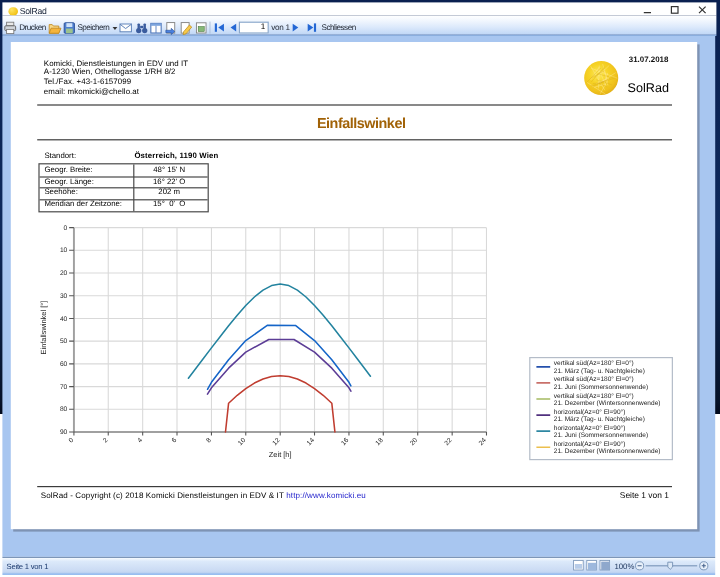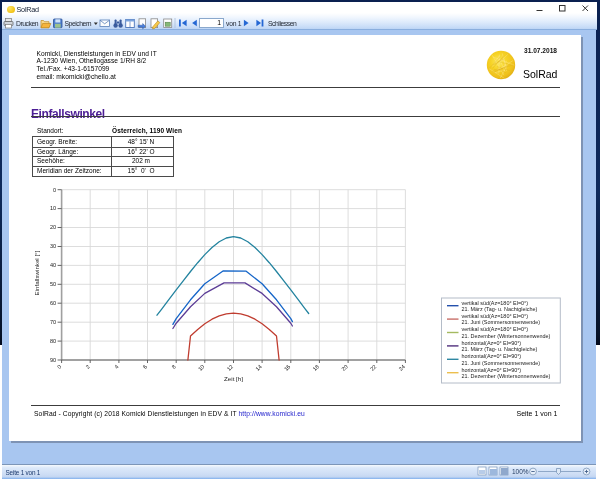--- a/index.html
+++ b/index.html
@@ -12,21 +12,21 @@
   .toolbar{position:absolute;left:2px;top:13px;width:595px;height:16px;
     background:linear-gradient(#ffffff,#f2f7fe 25%,#dce9fb 60%,#c6dbf7 90%,#bcd4f5);border-bottom:1px solid #8aaede;}
   .tblabel{position:absolute;top:6.5px;font-size:6.8px;letter-spacing:-0.45px;color:#252b36;}
   .preview{position:absolute;left:2px;top:30px;width:594px;height:434px;background:#a8c6f0;}
   .page{position:absolute;left:7px;top:5px;width:572px;height:406px;background:#ffffff;
     box-shadow:2px 2px 0 #7e93b4;font-family:"Liberation Sans",sans-serif;}
   .hdr{position:absolute;left:27.5px;top:14.5px;font-size:6.6px;line-height:7.72px;letter-spacing:0.05px;color:#000;}
   .date{position:absolute;left:515px;top:12px;font-size:6.6px;font-weight:bold;color:#111;}
   .solrad{position:absolute;left:514px;top:33px;font-size:10.5px;color:#000;}
   .rule{position:absolute;left:22px;width:529px;height:1px;background:#3c3c3c;}
-  .ptitle{position:absolute;left:22px;top:72px;width:540px;text-align:left;font-size:12px;letter-spacing:-0.4px;font-weight:bold;color:#4c1d95;}
+  .ptitle{position:absolute;left:22px;top:61px;width:540px;text-align:center;font-size:12px;letter-spacing:-0.4px;font-weight:bold;color:#a16207;}
   .stand{position:absolute;font-size:6.5px;color:#000;}
   .statusbar{position:absolute;left:2px;top:464px;width:594px;height:14px;
     border-top:1px solid #7d96b8;background:linear-gradient(#f6fafe,#dce9fa 20%,#ccdcf4 70%,#c3d6f2 85%,#8db7ee 97%,#6ba0ea);}
   .sbtext{position:absolute;left:3.5px;top:4px;font-size:6.4px;letter-spacing:-0.2px;color:#1c3a6e;}
 </style>
 </head>
 <body>
 <div class="win">
   <div class="titlebar">
     <div class="ticon"></div>

